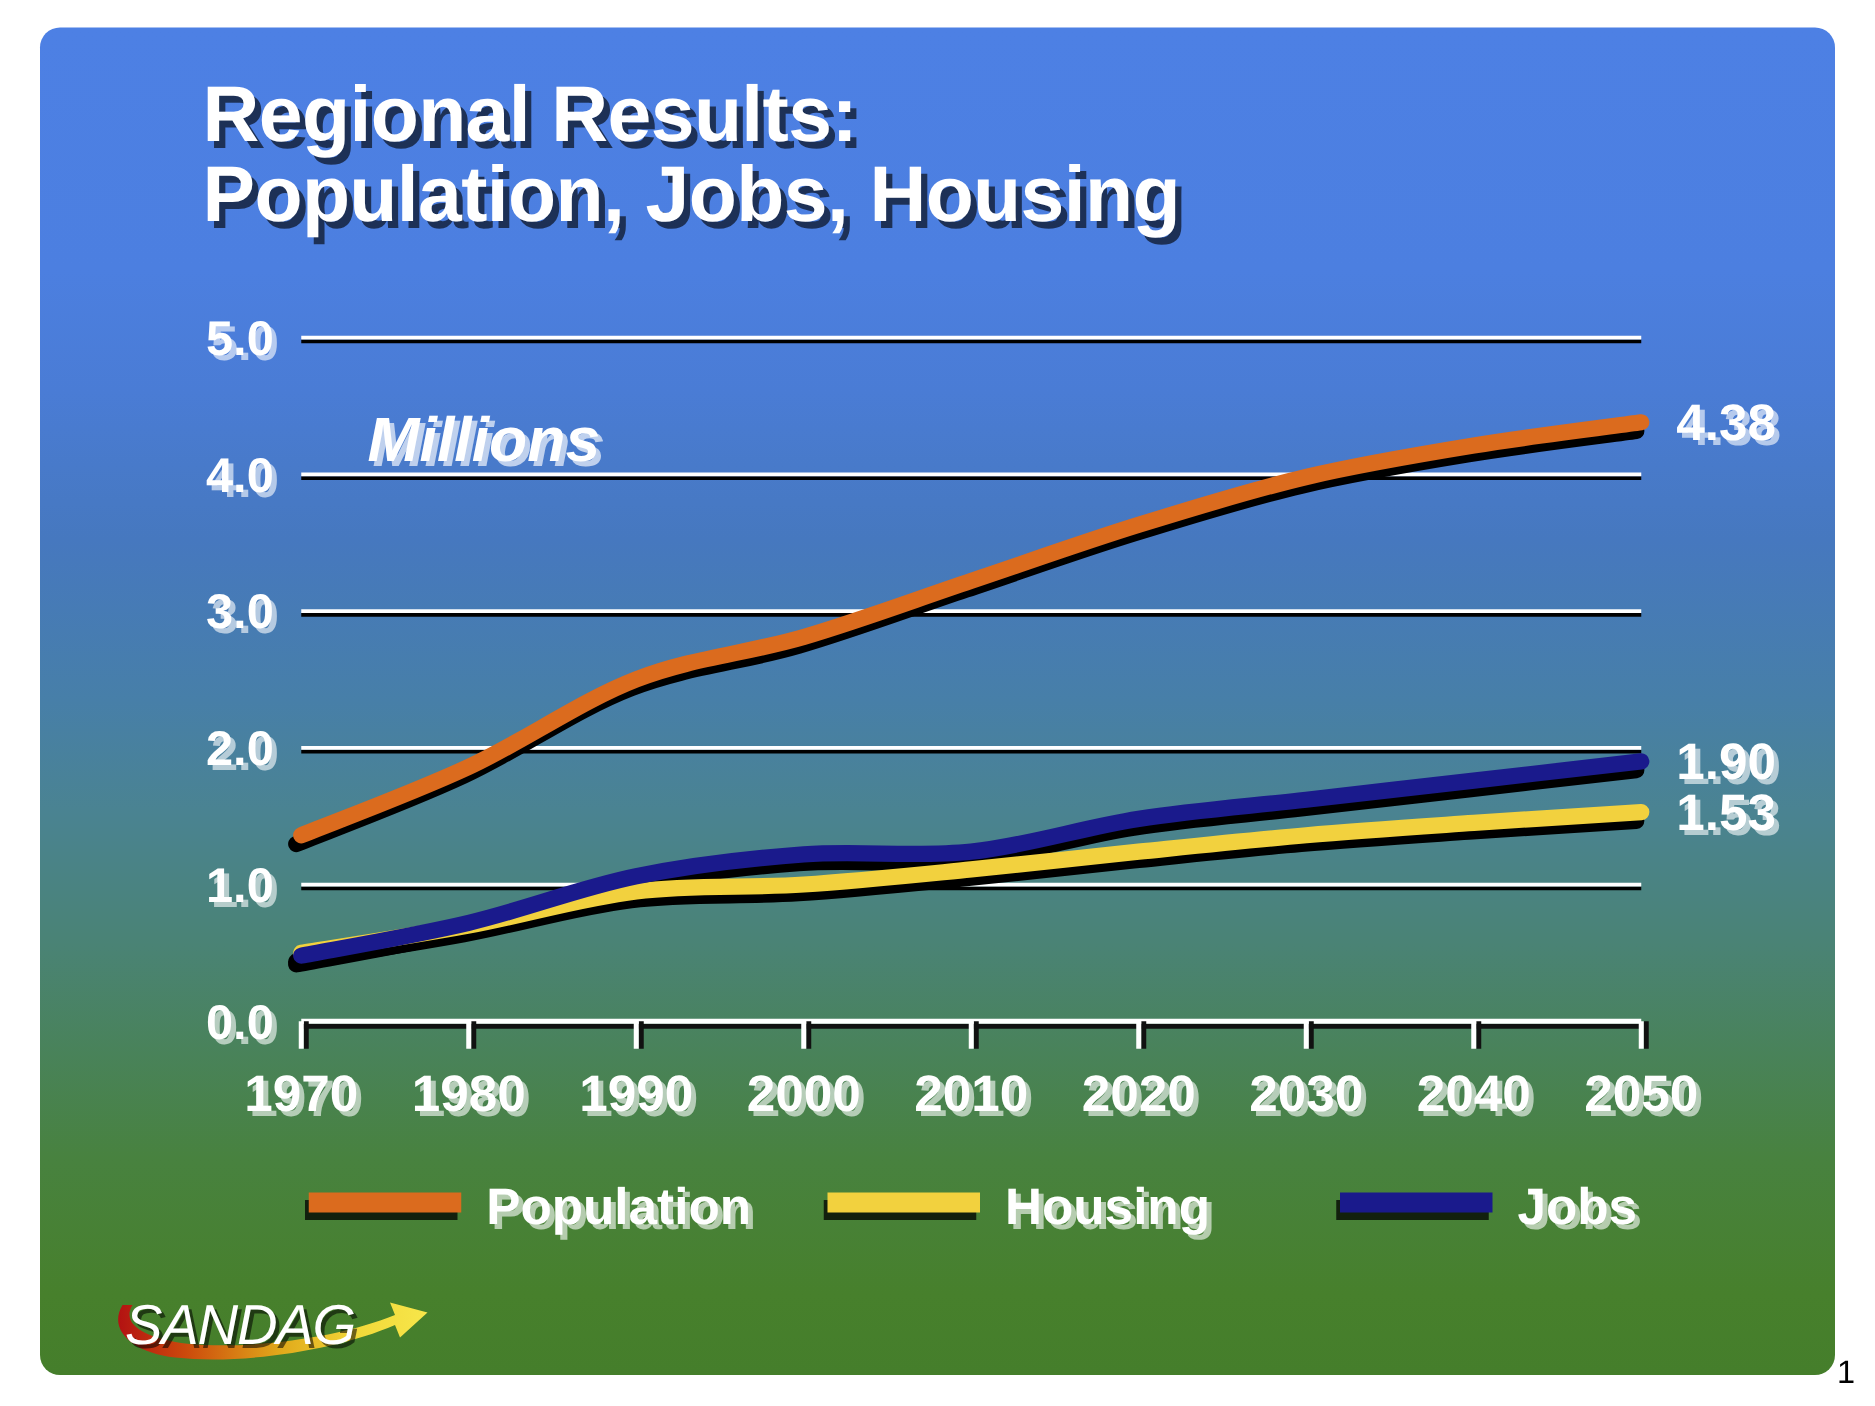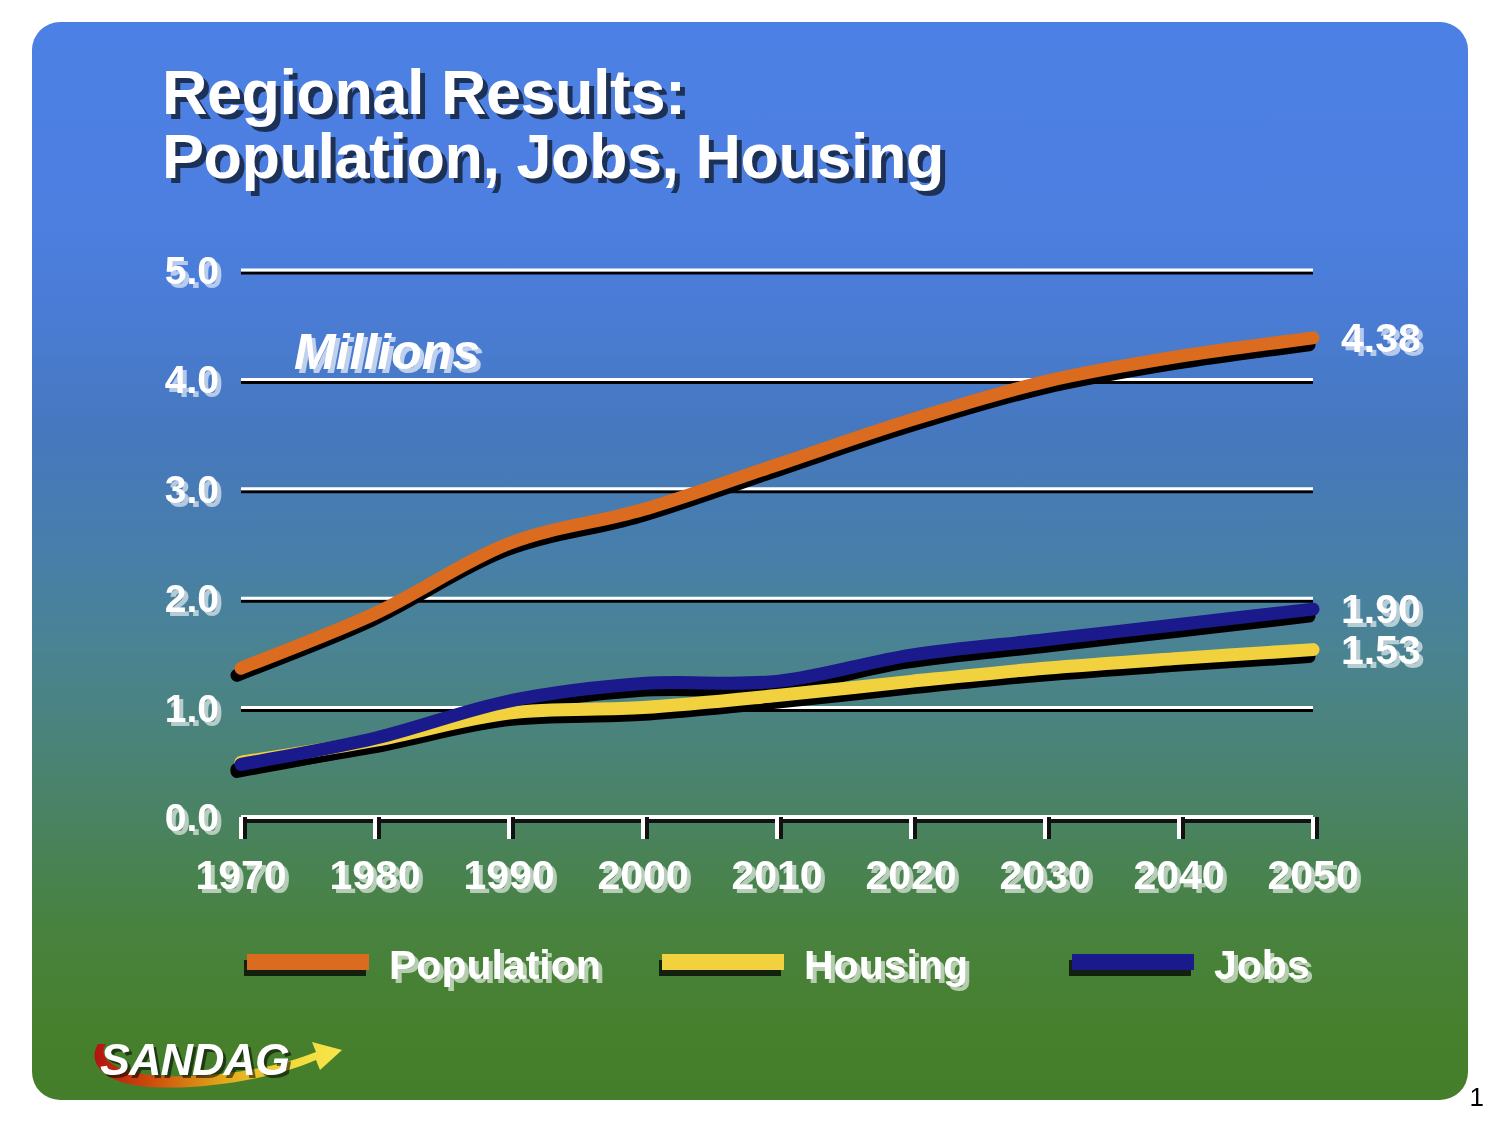--- a/index.html
+++ b/index.html
@@ -3,21 +3,21 @@
 <meta charset="utf-8">
 <style>
   html,body{margin:0;padding:0;}
   body{
     width:1500px;height:1125px;background:#ffffff;
     font-family:"Liberation Sans", sans-serif;
     overflow:hidden;position:relative;
   }
   #slide{
     position:absolute;left:32px;top:22px;width:1436px;height:1078px;
-    border-radius:28px;
+    border-radius:16px;
     background:linear-gradient(180deg,
       #4d80e4 0%,
       #4c7fe0 18%,
       #4a7cd5 27%,
       #4678bf 38%,
       #477fa8 50%,
       #4a8392 58%,
       #4a8375 68%,
       #48823f 84%,
       #47802c 94%,
@@ -55,21 +55,21 @@
   .axisline{stroke:#ffffff;stroke-width:4;}
   .axisshadow{stroke:#111111;stroke-width:4;}
   .tick{stroke:#ffffff;stroke-width:4;}
   .tickshadow{stroke:#111111;stroke-width:4;}
   .serieshadow{fill:none;stroke:#000000;stroke-width:13;stroke-linecap:round;stroke-linejoin:round;}
   .serie{fill:none;stroke-width:13;stroke-linecap:round;stroke-linejoin:round;}
   
   #logo{position:absolute;left:52px;top:1008px;width:290px;height:62px;}
   #logotext{
     position:absolute;left:68px;top:1012px;
-    font-weight:bold;font-style:italic;font-size:45px;letter-spacing:-1px;
+    font-weight:normal;font-style:italic;font-size:45px;letter-spacing:-1px;
     color:#ffffff;text-shadow:3px 3px 0 rgba(0,0,0,.55);
     font-family:"Liberation Sans", sans-serif;
   }
   #pagenum{
     position:absolute;right:16px;bottom:12px;
     color:#000000;font-size:26px;
     font-family:"Liberation Sans", sans-serif;
   }
 </style>
 </head>

